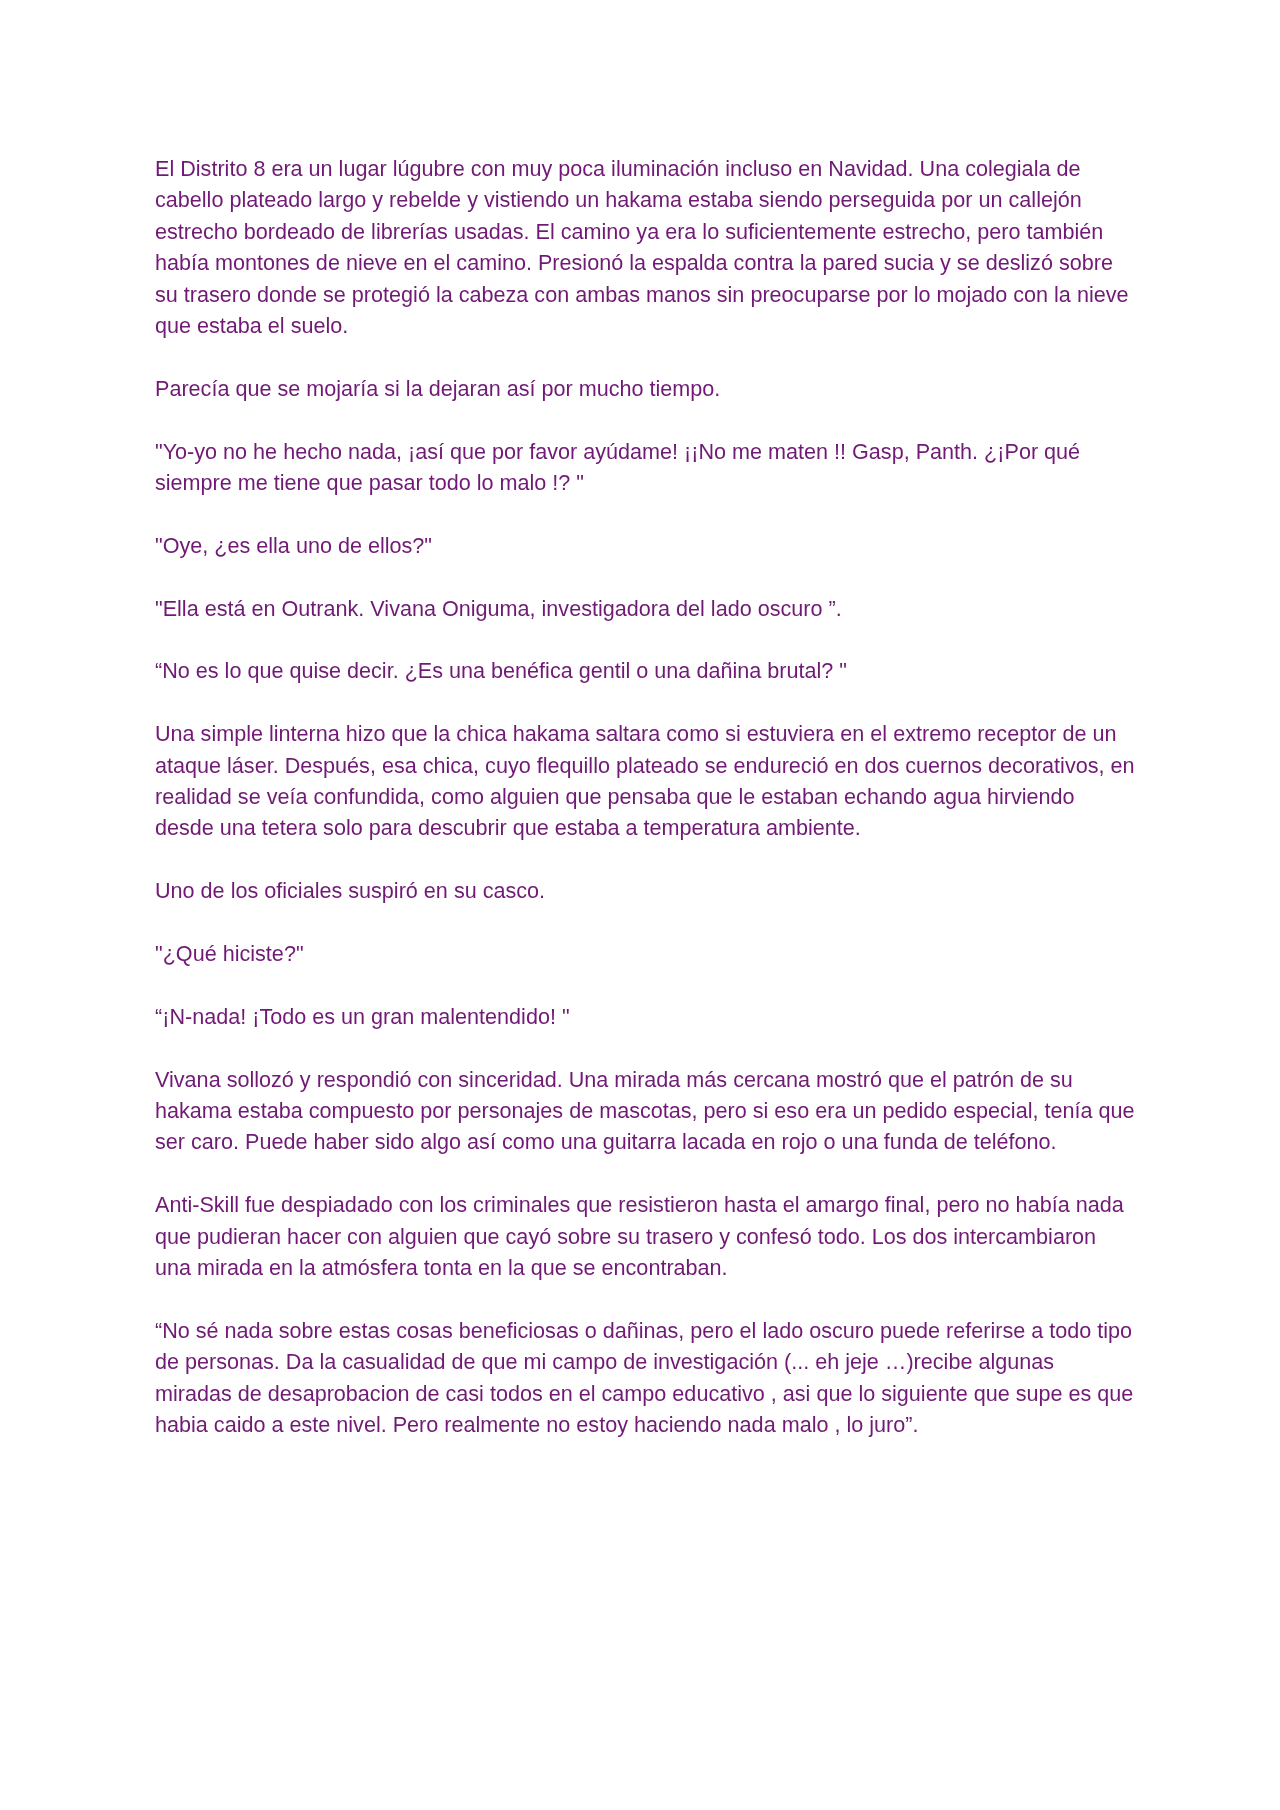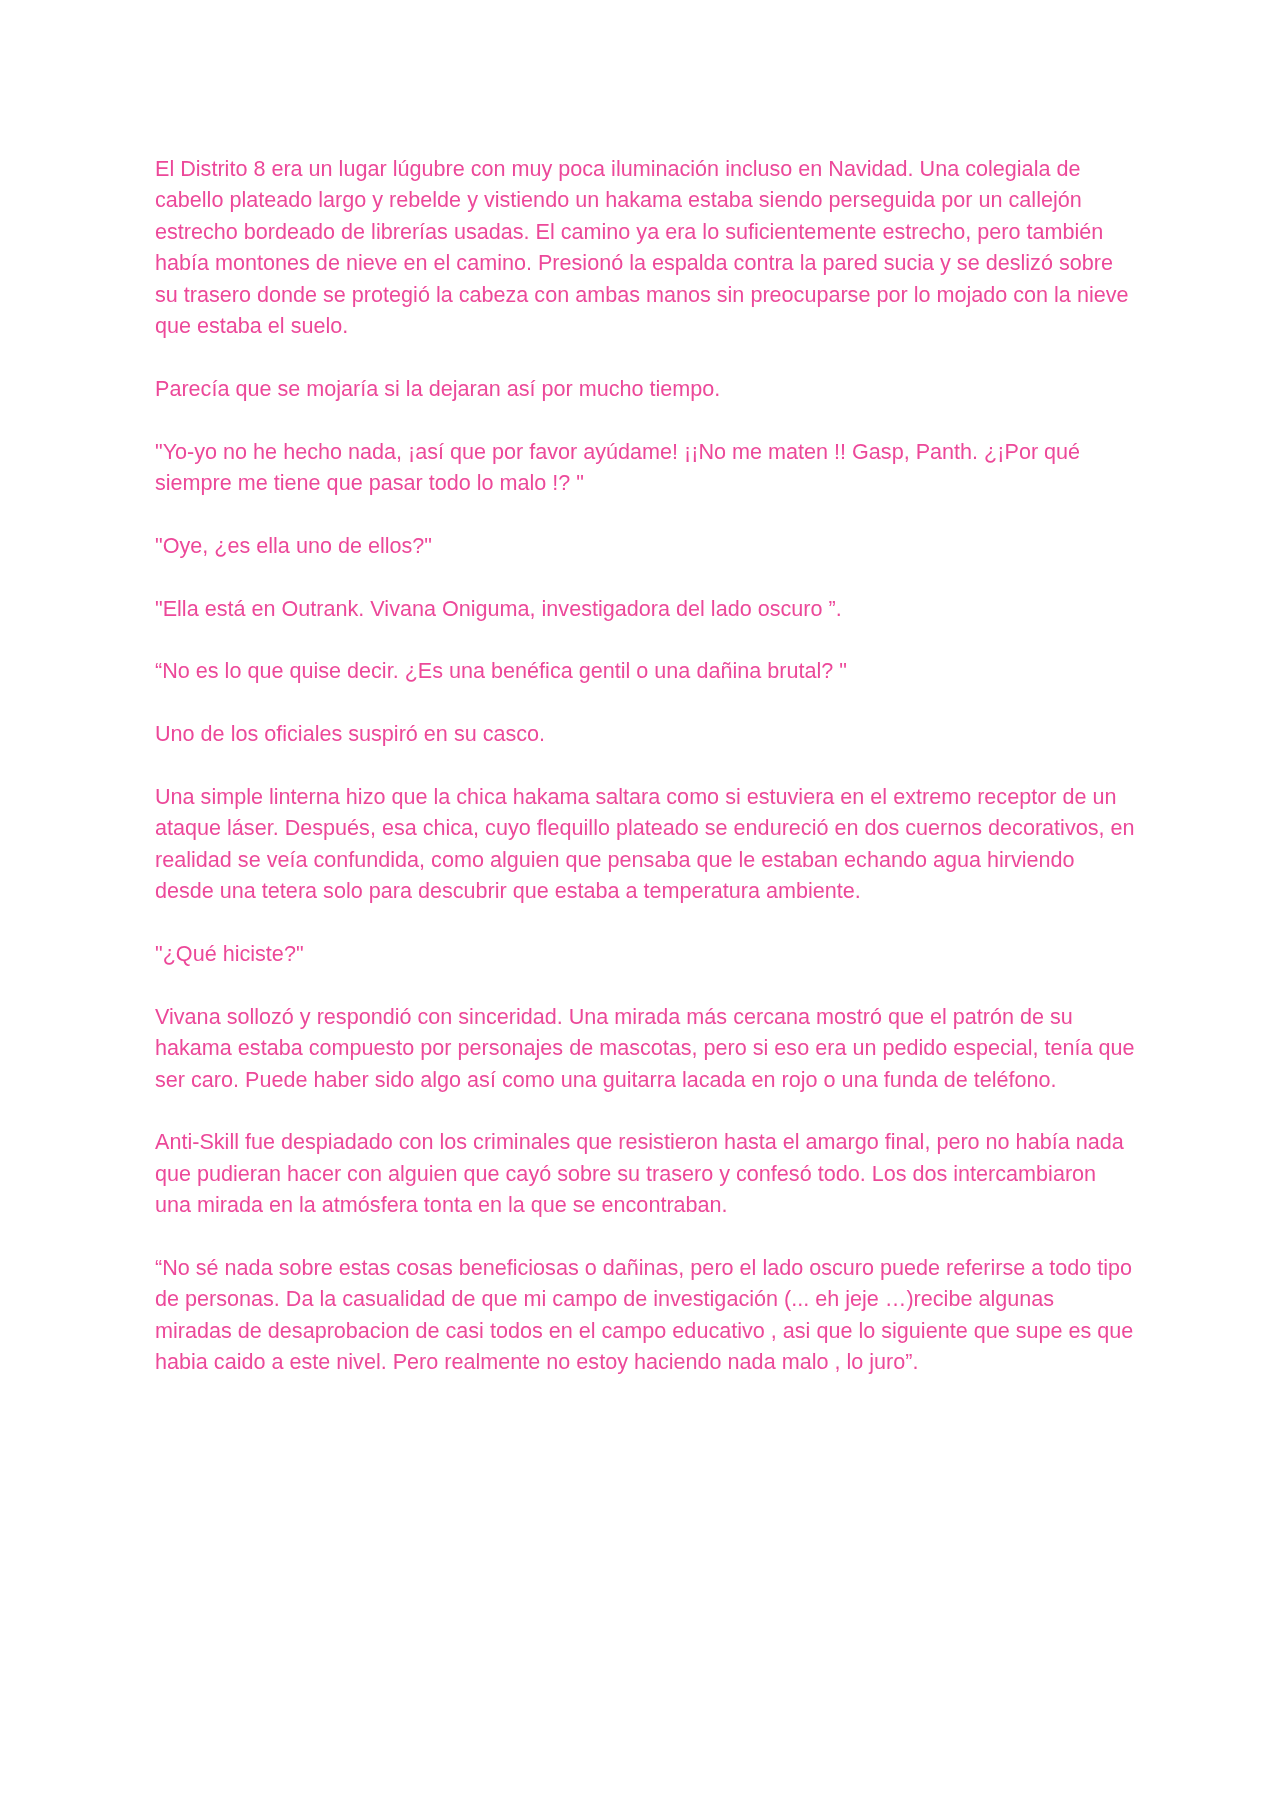--- a/index.html
+++ b/index.html
@@ -14,36 +14,37 @@
       overflow: hidden;
     }
     .page {
       position: absolute;
       left: 155px;
       top: 153px;
       width: 980px;
       font-family: "Liberation Sans", sans-serif;
       font-size: 21.6px;
       line-height: 31.4px;
-      color: #ec4899;
+      color: #701a75;
     }
     .page p {
       margin: 0 0 31.4px 0;
       padding: 0;
     }
   </style>
 </head>
 <body>
 
 <div class="page">
   <p>El Distrito 8 era un lugar lúgubre con muy poca iluminación incluso en Navidad. Una colegiala de cabello plateado largo y rebelde y vistiendo un hakama estaba siendo perseguida por un callejón estrecho bordeado de librerías usadas. El camino ya era lo suficientemente estrecho, pero también había montones de nieve en el camino. Presionó la espalda contra la pared sucia y se deslizó sobre su trasero donde se protegió la cabeza con ambas manos sin preocuparse por lo mojado con la nieve que estaba el suelo.</p>
   <p>Parecía que se mojaría si la dejaran así por mucho tiempo.</p>
   <p>"Yo-yo no he hecho nada, ¡así que por favor ayúdame! ¡¡No me maten !! Gasp, Panth. ¿¡Por qué siempre me tiene que pasar todo lo malo !? "</p>
   <p>"Oye, ¿es ella uno de ellos?"</p>
   <p>"Ella está en Outrank. Vivana Oniguma, investigadora del lado oscuro ”.</p>
   <p>“No es lo que quise decir. ¿Es una benéfica gentil o una dañina brutal? "</p>
+  <p>Una simple linterna hizo que la chica hakama saltara como si estuviera en el extremo receptor de un ataque láser. Después, esa chica, cuyo flequillo plateado se endureció en dos cuernos decorativos, en realidad se veía confundida, como alguien que pensaba que le estaban echando agua hirviendo desde una tetera solo para descubrir que estaba a temperatura ambiente.</p>
   <p>Uno de los oficiales suspiró en su casco.</p>
-  <p>Una simple linterna hizo que la chica hakama saltara como si estuviera en el extremo receptor de un ataque láser. Después, esa chica, cuyo flequillo plateado se endureció en dos cuernos decorativos, en realidad se veía confundida, como alguien que pensaba que le estaban echando agua hirviendo desde una tetera solo para descubrir que estaba a temperatura ambiente.</p>
   <p>"¿Qué hiciste?"</p>
+  <p>“¡N-nada! ¡Todo es un gran malentendido! "</p>
   <p>Vivana sollozó y respondió con sinceridad. Una mirada más cercana mostró que el patrón de su hakama estaba compuesto por personajes de mascotas, pero si eso era un pedido especial, tenía que ser caro. Puede haber sido algo así como una guitarra lacada en rojo o una funda de teléfono.</p>
   <p>Anti-Skill fue despiadado con los criminales que resistieron hasta el amargo final, pero no había nada que pudieran hacer con alguien que cayó sobre su trasero y confesó todo. Los dos intercambiaron una mirada en la atmósfera tonta en la que se encontraban.</p>
   <p>“No sé nada sobre estas cosas beneficiosas o dañinas, pero el lado oscuro puede referirse a todo tipo de personas. Da la casualidad de que mi campo de investigación (... eh jeje …)recibe algunas miradas de desaprobacion de casi todos en el campo educativo , asi que lo siguiente que supe es que habia caido a este nivel. Pero realmente no estoy haciendo nada malo , lo juro”.</p>
 </div>
 
 </body></html>

